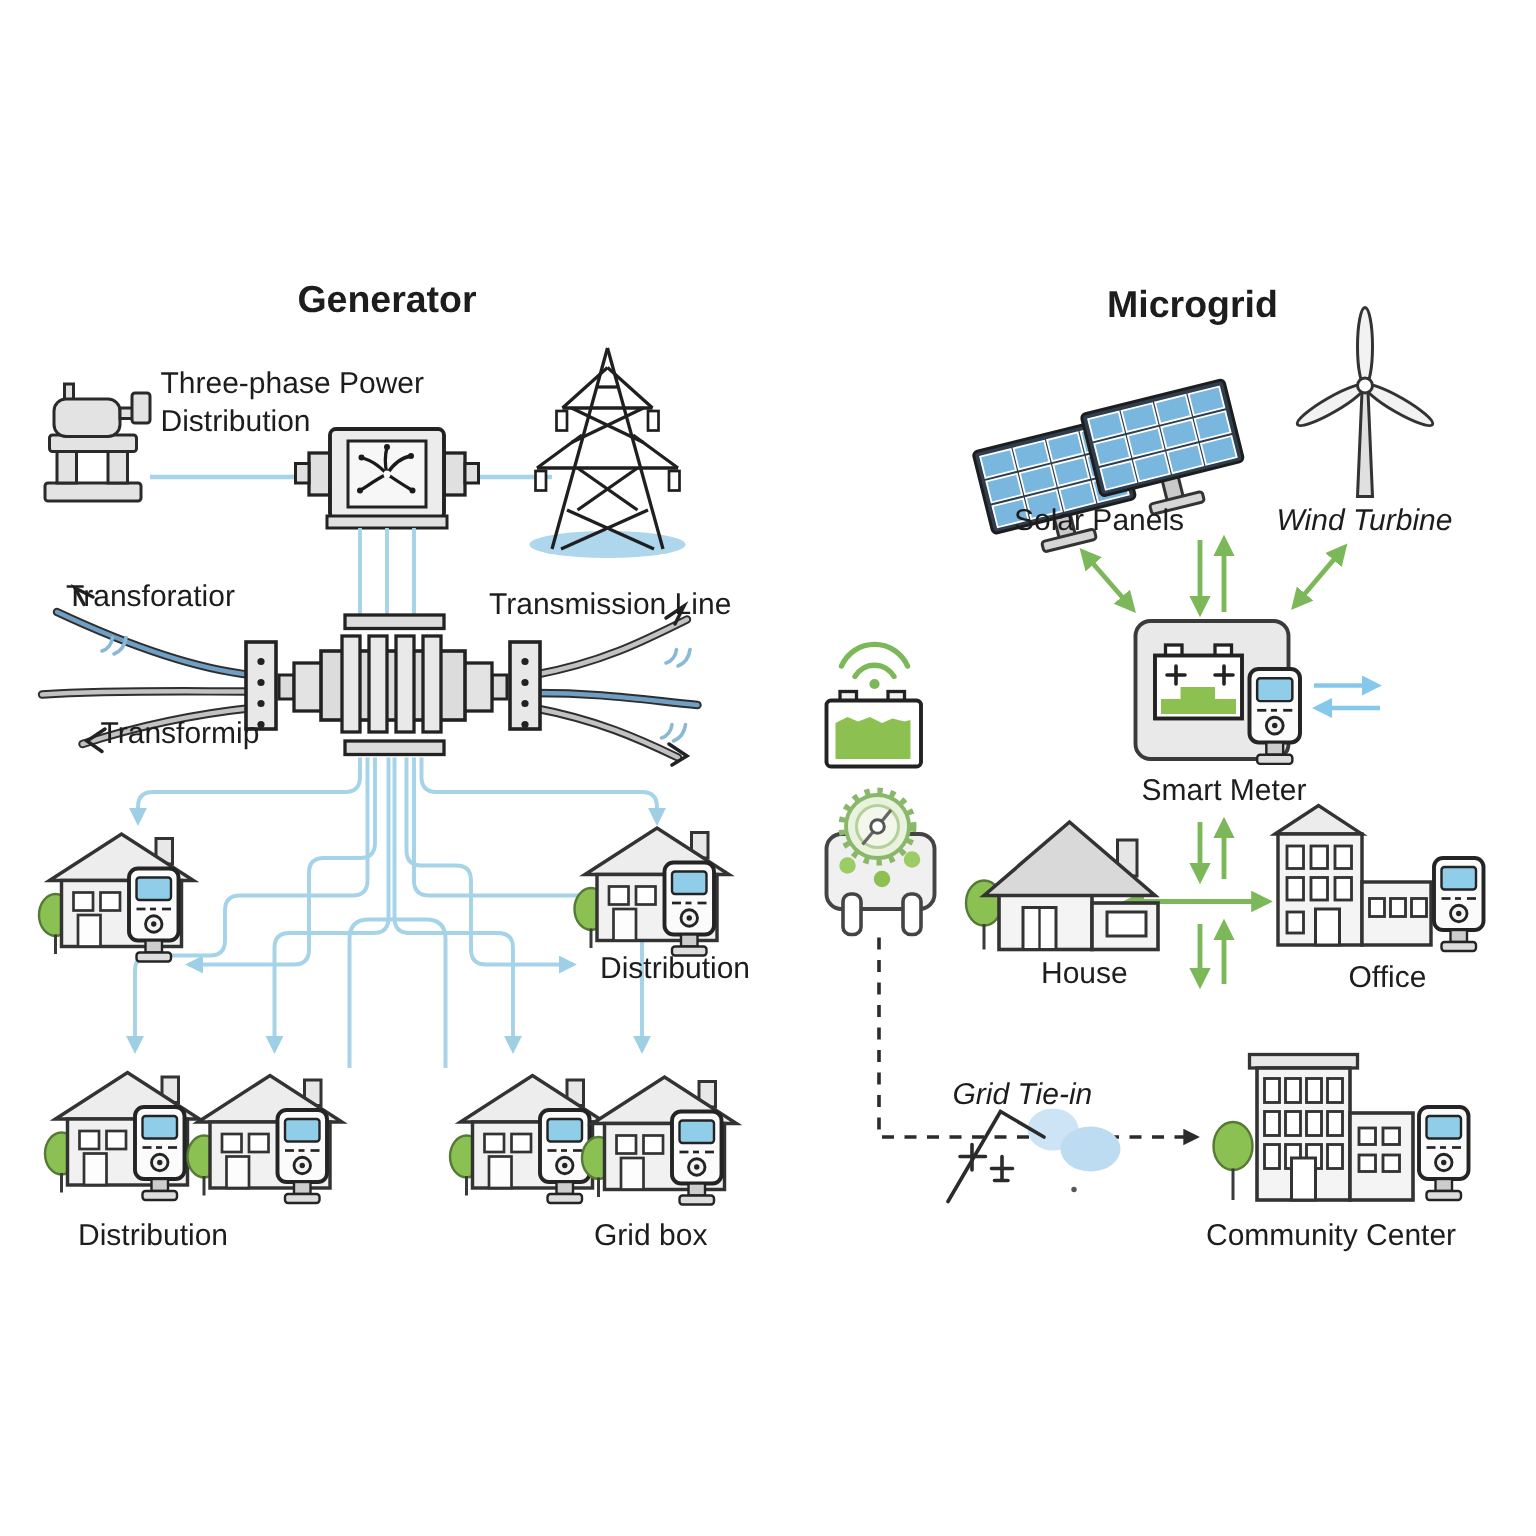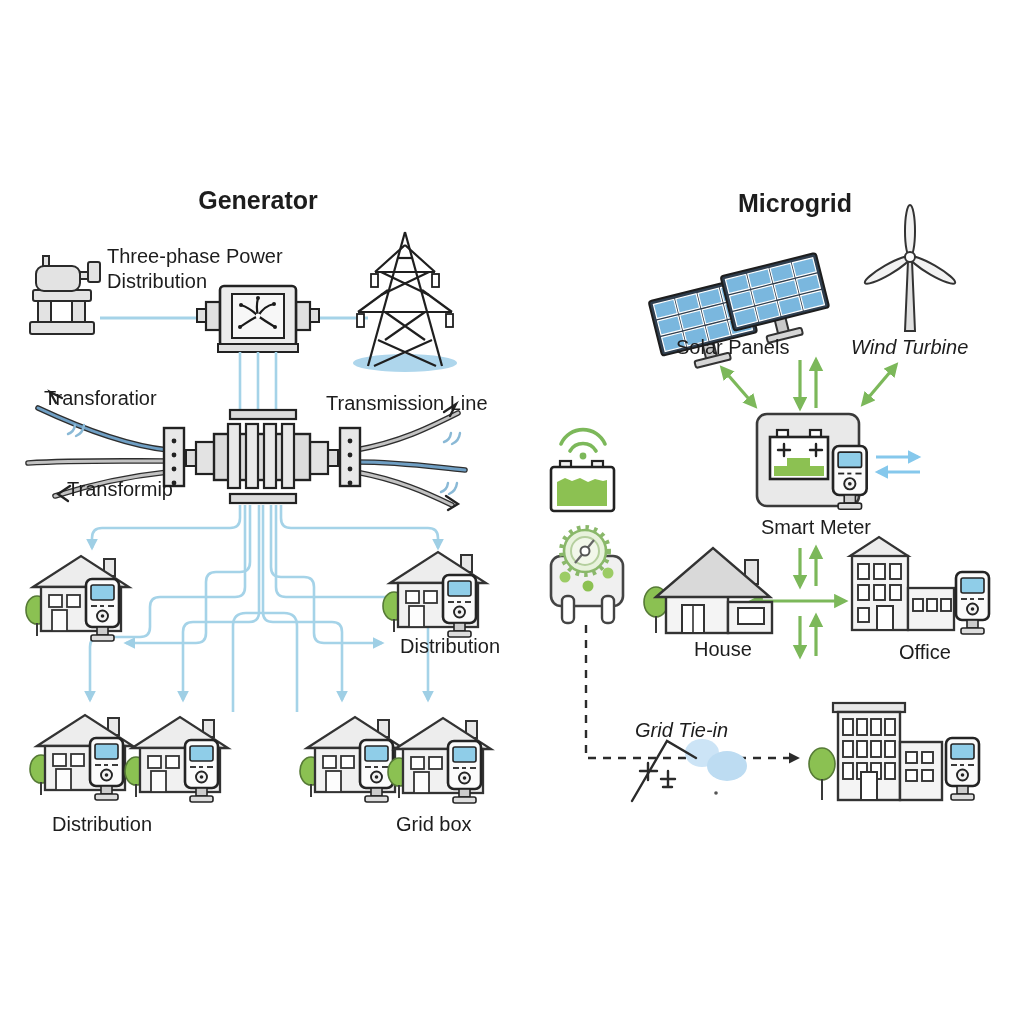--- a/index.html
+++ b/index.html
@@ -383,14 +383,15 @@
 <div class="lbl" style="left:52px;top:812px;">Distribution</div>
 <div class="lbl" style="left:396px;top:812px;">Grid box</div>
 
 <div class="lbl ttl center" style="left:715px;top:188px;width:160px;">Microgrid</div>
 <div class="lbl" style="left:644px;top:335px;margin-left:32px;">Solar Panels</div>
 <div class="lbl" style="left:851px;top:335px;font-style:italic;">Wind Turbine</div>
 <div class="lbl" style="left:761px;top:515px;">Smart Meter</div>
 <div class="lbl" style="left:694px;top:637px;">House</div>
 <div class="lbl" style="left:883px;top:640px;margin-left:16px;">Office</div>
 <div class="lbl" style="left:635px;top:718px;font-style:italic;">Grid Tie-in</div>
+<div class="lbl" style="left:804px;top:812px;">Community Center</div>
 
 </div>
 
 </body></html>

